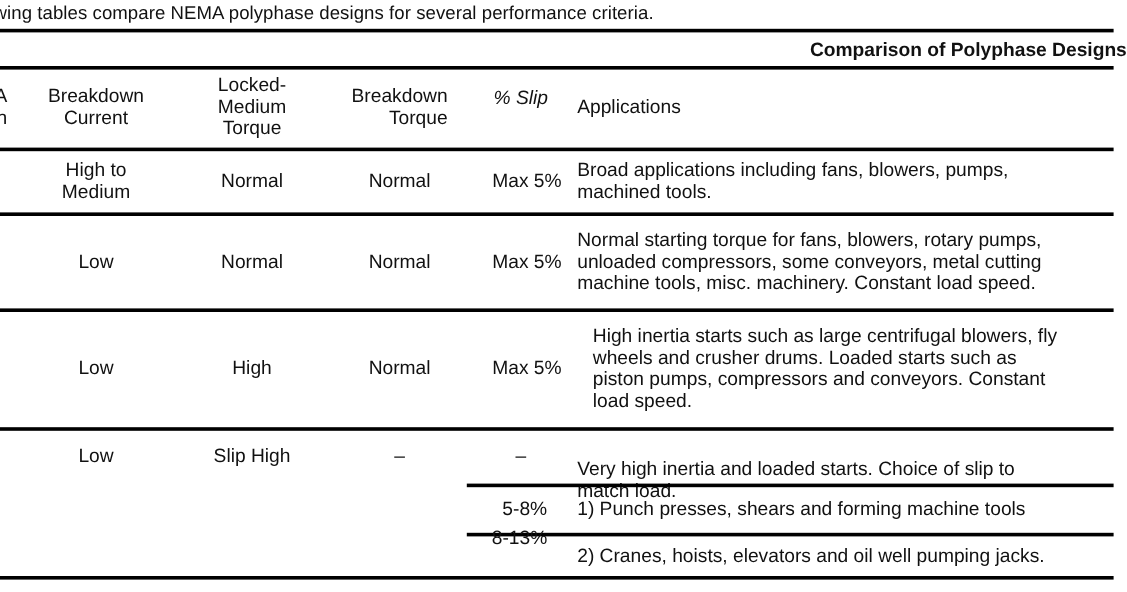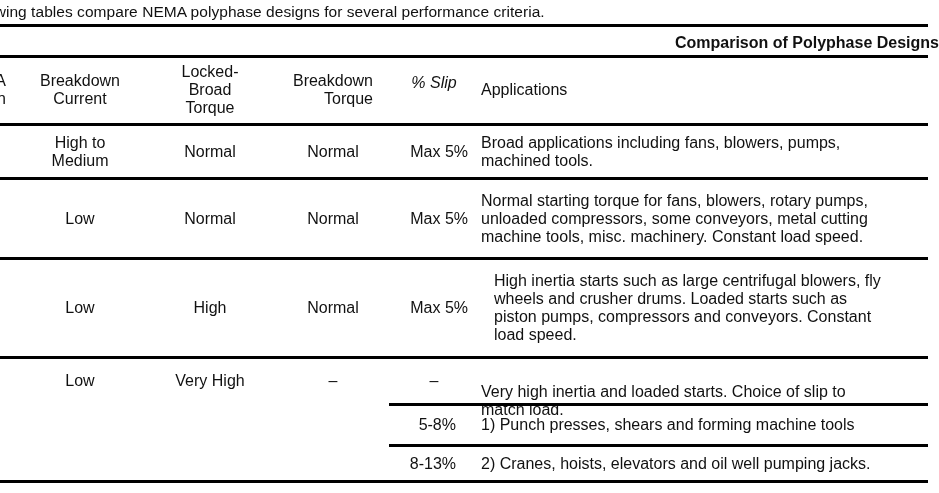--- a/index.html
+++ b/index.html
@@ -33,21 +33,21 @@
 <div class="hline" style="left:0;top:24px;width:928px;"></div>
 <div class="title">Comparison of Polyphase Designs</div>
 <div class="hline" style="left:0;top:55px;width:928px;height:2.5px;"></div>
 
 <div>
   <div class="cell right" style="left:-20px;top:57px;width:26px;height:66px;white-space:pre;">A
 n</div>
   <div class="cell" style="left:30px;top:57px;width:100px;height:66px;white-space:pre;">Breakdown
 Current</div>
   <div class="cell" style="left:160px;top:57px;width:100px;height:66px;white-space:pre;">Locked-
-Broad
+Medium
 Torque</div>
   <div class="cell" style="left:278px;top:57px;width:110px;height:66px;white-space:pre;text-align:right;">Breakdown
 Torque</div>
   <div class="cell" style="left:398px;top:50px;width:72px;height:66px;font-style:italic;">% Slip</div>
   <div class="cell left" style="left:481px;top:57px;width:440px;height:66px;">Applications</div>
   <div class="hline" style="left:0;top:123px;width:928px;"></div>
 
   <div>
     <div class="cell" style="left:30px;top:126px;width:100px;height:52px;white-space:pre;">High to
 Medium</div>
@@ -77,32 +77,32 @@
     <div class="cell right" style="left:390px;top:260px;width:78px;height:96px;">Max 5%</div>
     <div class="cell left" style="left:470px;top:260px;width:450px;height:96px;white-space:pre;margin-left:24px;">High inertia starts such as large centrifugal blowers, fly
 wheels and crusher drums. Loaded starts such as
 piston pumps, compressors and conveyors. Constant
 load speed.</div>
   </div>
   <div class="hline" style="left:0;top:356px;width:928px;"></div>
 
   <div>
     <div class="cell" style="left:30px;top:359px;width:100px;height:44px;">Low</div>
-    <div class="cell" style="left:160px;top:359px;width:100px;height:44px;">Very High</div>
+    <div class="cell" style="left:160px;top:359px;width:100px;height:44px;">Slip High</div>
     <div class="cell" style="left:278px;top:359px;width:110px;height:44px;">–</div>
     <div class="cell" style="left:398px;top:359px;width:72px;height:44px;">–</div>
     <div class="cell left" style="left:481px;top:359px;width:450px;height:44px;white-space:pre;margin-top:20px;">Very high inertia and loaded starts. Choice of slip to
 match load.</div>
   </div>
   <div class="hline" style="left:389px;top:403px;width:539px;"></div>
 
   <div>
     <div class="cell right" style="left:390px;top:406px;width:66px;height:38px;">5-8%</div>
     <div class="cell left" style="left:481px;top:406px;width:450px;height:38px;">1) Punch presses, shears and forming machine tools</div>
   </div>
   <div class="hline" style="left:389px;top:444px;width:539px;"></div>
 
   <div>
-    <div class="cell right" style="left:390px;top:447px;width:66px;height:34px;">8-13%</div>
+    <div class="cell right" style="left:390px;top:432px;width:66px;height:34px;">8-13%</div>
     <div class="cell left" style="left:481px;top:447px;width:450px;height:34px;">2) Cranes, hoists, elevators and oil well pumping jacks.</div>
   </div>
   <div class="hline" style="left:0;top:480px;width:928px;"></div>
 </div>
 
 </body></html>

